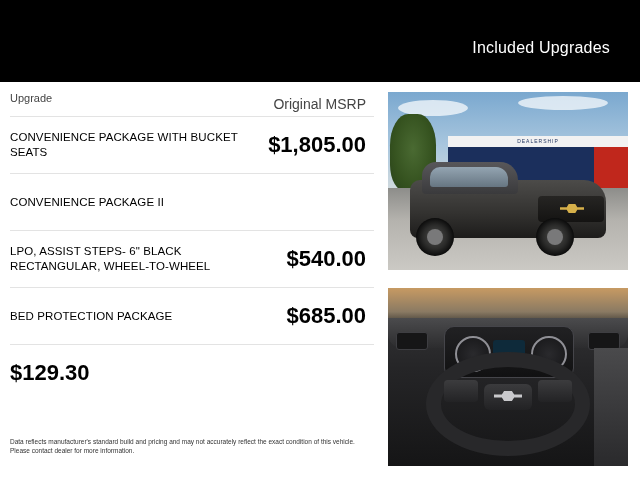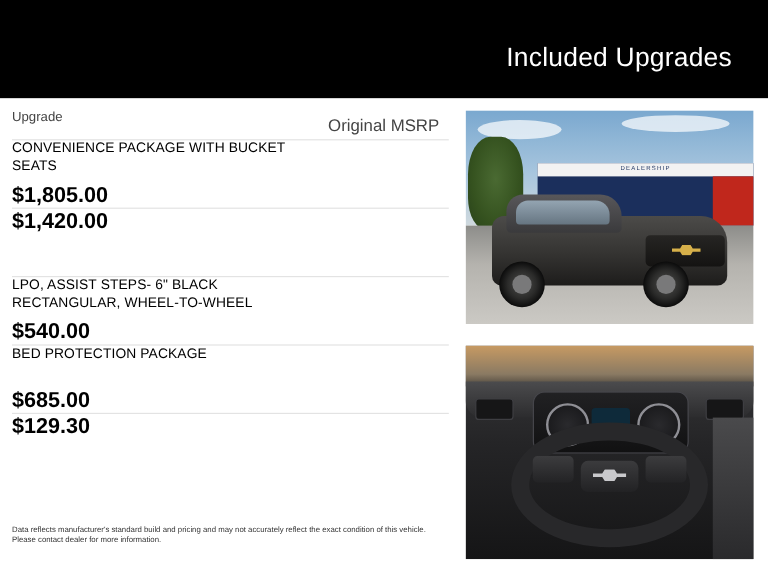--- a/index.html
+++ b/index.html
@@ -26,21 +26,21 @@
     top: 0;
     width: 640px;
     height: 82px;
     background: #000000;
     display: flex;
     align-items: center;
     justify-content: flex-end;
   }
   .header-title {
     color: #ffffff;
-    font-size: 22px;
+    font-size: 16px;
     font-weight: 400;
     letter-spacing: 0.2px;
     padding-right: 30px;
     padding-top: 14px;
     margin-left: 19px;
   }
   
   .body-area {
     position: absolute;
     left: 0;
@@ -74,38 +74,38 @@
     right: 8px;
     top: 14px;
     font-size: 14px;
     color: #444444;
   }
   .rows {
     position: relative;
   }
   .row {
     display: flex;
+    align-items: center;
     justify-content: space-between;
     height: 56px;
     border-top: 1px solid #e3e3e3;
-    flex-direction: column;
   }
   .row:first-child {
     border-top: 1px solid #e3e3e3;
   }
   .row-label {
     font-size: 11.5px;
     color: #000000;
     line-height: 15px;
     max-width: 232px;
     text-transform: uppercase;
     letter-spacing: 0.1px;
   }
   .row-price {
-    font-size: 18px;
+    font-size: 22px;
     font-weight: bold;
     color: #000000;
     white-space: nowrap;
     padding-right: 8px;
   }
   .disclaimer {
     position: absolute;
     left: 10px;
     top: 355px;
     width: 360px;
@@ -323,21 +323,21 @@
         <div class="col-head-upgrade">Upgrade</div>
         <div class="col-head-msrp">Original MSRP</div>
       </div>
 
       <div class="rows">
         <div class="row">
           <div class="row-label">CONVENIENCE PACKAGE WITH BUCKET SEATS</div>
           <div class="row-price">$1,805.00</div>
         </div>
         <div class="row">
-          <div class="row-price">$1,420.00</div>
+          <div class="row-label">CONVENIENCE PACKAGE II</div>
         </div>
         <div class="row">
           <div class="row-label">LPO, ASSIST STEPS- 6" BLACK RECTANGULAR, WHEEL-TO-WHEEL</div>
           <div class="row-price">$540.00</div>
         </div>
         <div class="row">
           <div class="row-label">BED PROTECTION PACKAGE</div>
           <div class="row-price">$685.00</div>
         </div>
         <div class="row">

